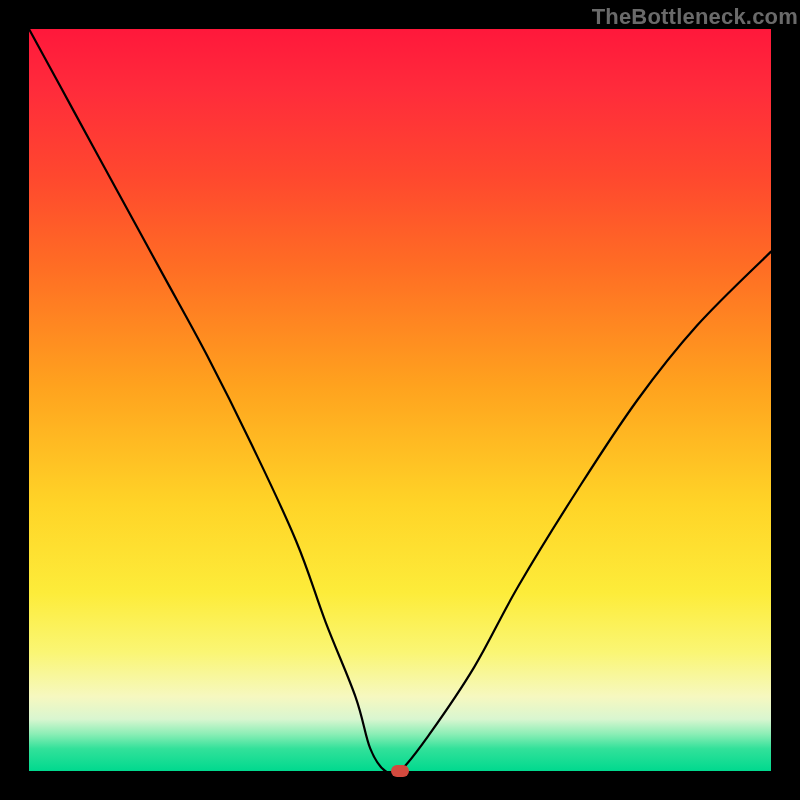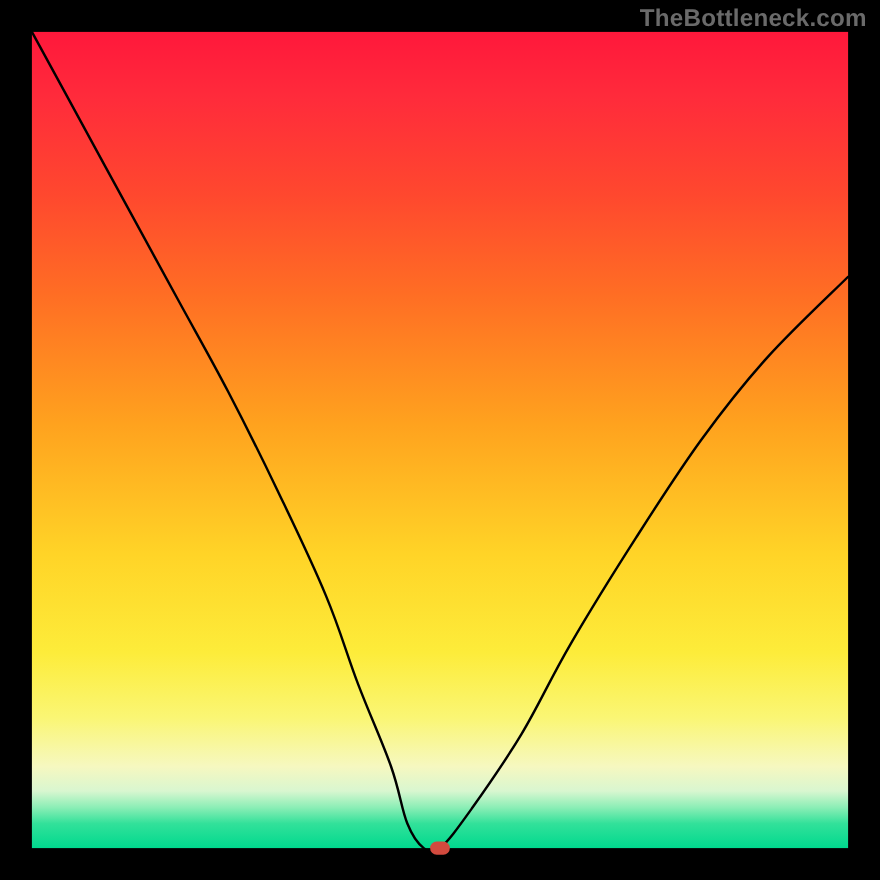--- a/index.html
+++ b/index.html
@@ -12,21 +12,21 @@
   }
   .frame {
     position: relative;
     width: 800px;
     height: 800px;
     background: #000;
   }
   .watermark {
     position: absolute;
     top: 4px;
-    right: 12px;
+    right: 2px;
     font-family: Arial, Helvetica, sans-serif;
     font-size: 22px;
     font-weight: 600;
     color: #6a6a6a;
     letter-spacing: 0.2px;
     user-select: none;
   }
   .plot-area {
     position: absolute;
     left: 29px;

